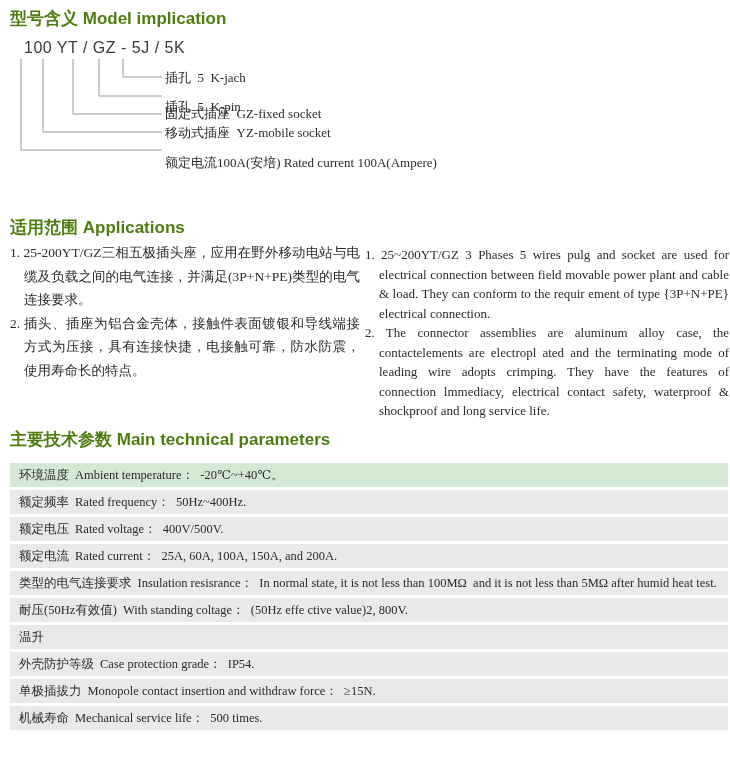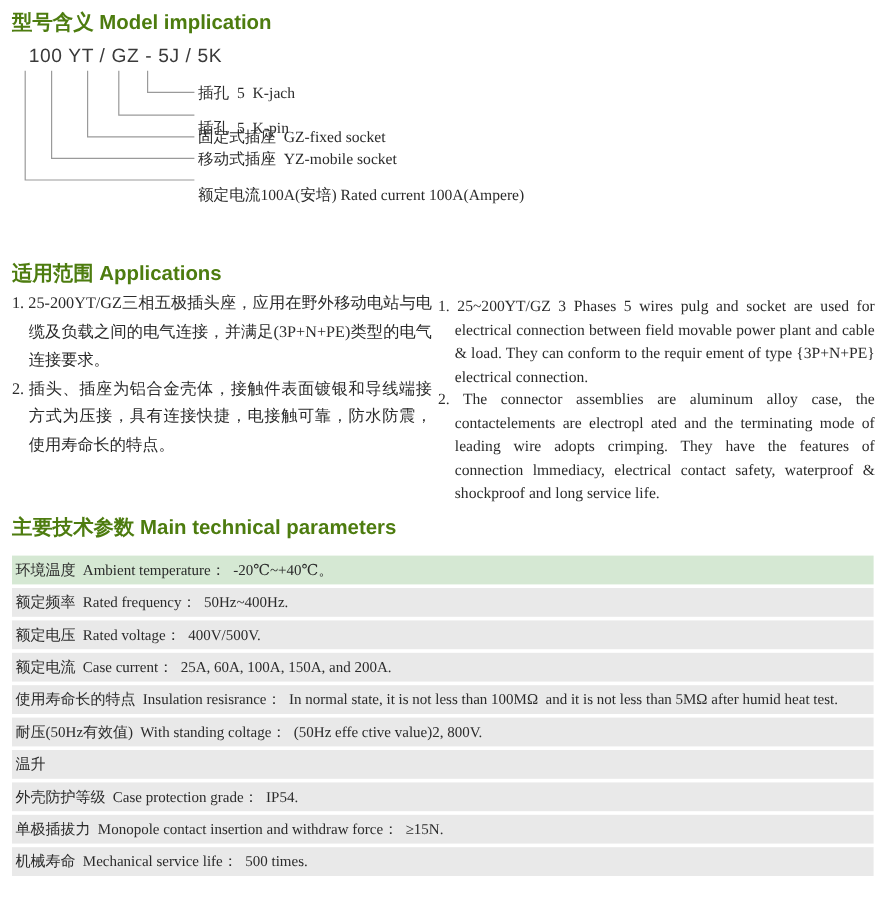--- a/index.html
+++ b/index.html
@@ -80,21 +80,21 @@
     position: absolute;
     top: 463px; left: 10px;
     width: 718px;
   }
   .trow {
     height: 24px;
     margin-bottom: 3px;
     background: #e9e9e9;
     display: flex;
     align-items: center;
-    padding-left: 3px;
+    padding-left: 9px;
     box-sizing: border-box;
     font-size: 12.5px;
     white-space: nowrap;
     overflow: hidden;
     color: #2b2b2b;
   }
   .trow.green { background: #d5e8d3; }
   .trow .cn { white-space: pre; }
   .trow .en { white-space: pre; margin-left: 6px; }
 </style>
@@ -142,24 +142,24 @@
     <div class="trow">
       <span class="cn">额定频率</span>
       <span class="en">Rated frequency：  50Hz~400Hz.</span>
     </div>
     <div class="trow">
       <span class="cn">额定电压</span>
       <span class="en">Rated voltage：  400V/500V.</span>
     </div>
     <div class="trow">
       <span class="cn">额定电流</span>
-      <span class="en">Case current：  25A, 60A, 100A, 150A, and 200A.</span>
+      <span class="en">Rated current：  25A, 60A, 100A, 150A, and 200A.</span>
     </div>
     <div class="trow">
-      <span class="cn">使用寿命长的特点</span>
+      <span class="cn">类型的电气连接要求</span>
       <span class="en">Insulation resisrance：  In normal state, it is not less than 100MΩ  and it is not less than 5MΩ after humid heat test.</span>
     </div>
     <div class="trow">
       <span class="cn">耐压(50Hz有效值)</span>
       <span class="en">With standing coltage：  (50Hz effe ctive value)2, 800V.</span>
     </div>
     <div class="trow">
       <span class="cn">温升</span>
     </div>
     <div class="trow">

